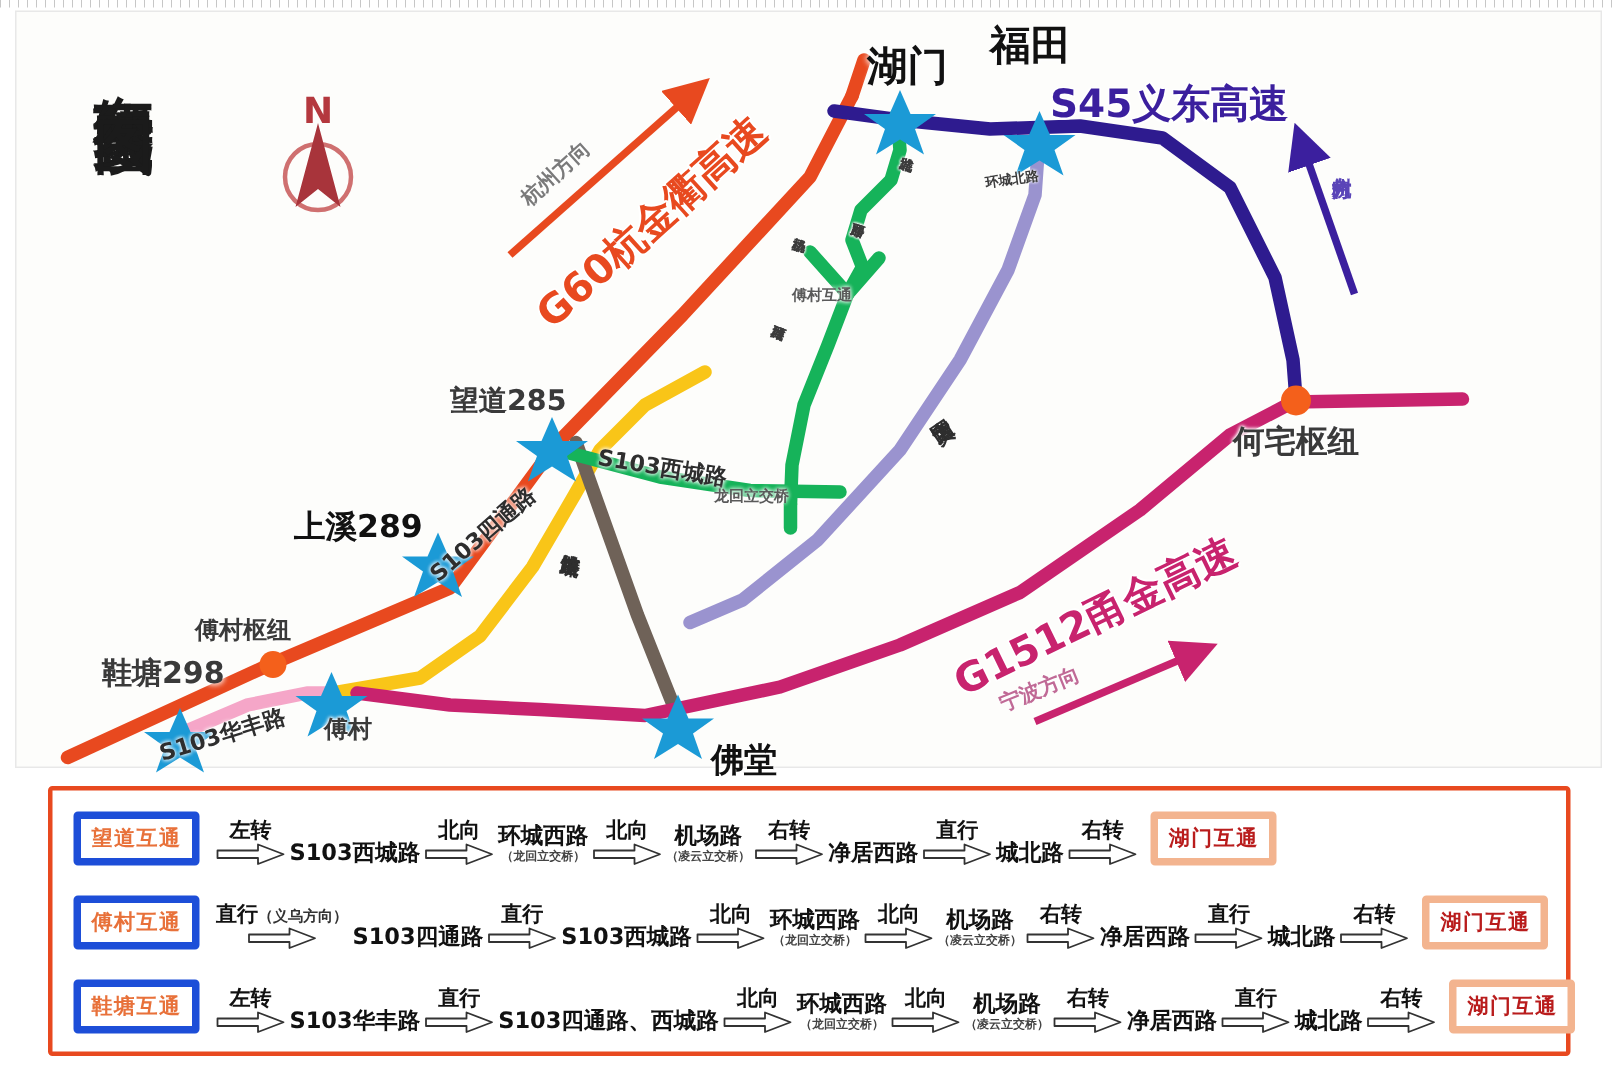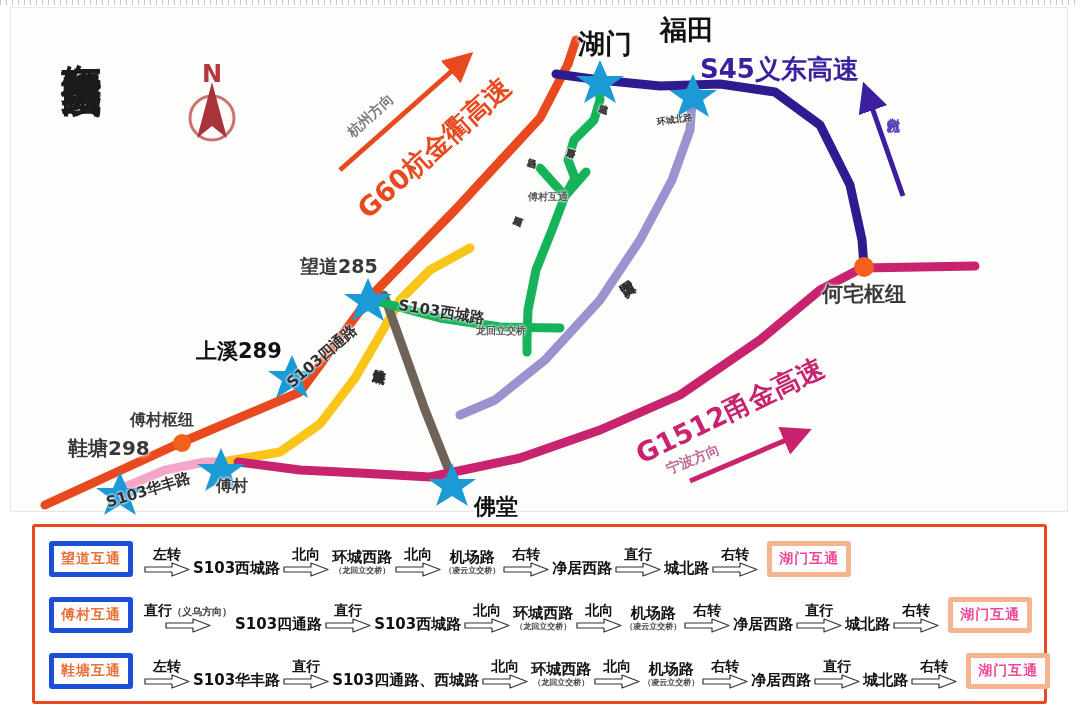--- a/index.html
+++ b/index.html
@@ -46,21 +46,21 @@
   .vert{writing-mode:vertical-rl;text-orientation:upright;}
 
   
   .table-box{position:absolute;left:32px;top:524px;width:1015px;height:180px;
       border:3px solid #e8491f;border-radius:3px;background:#fff;box-sizing:border-box;}
   .trow{position:absolute;left:0;width:100%;height:56px;display:flex;align-items:center;}
   .trow.r0{top:4px;} .trow.r1{top:60px;} .trow.r2{top:116px;}
   .badge{margin-left:14px;flex:0 0 auto;border:5px solid #1d4ed8;border-radius:3px;
       padding:4px 7px;color:#e8713a;font-size:14px;font-weight:700;background:#fff;
       letter-spacing:1px;}
-  .badge.end{color:#ec4899;border-color:#f3b48f;}
+  .badge.end{color:#b91c1c;border-color:#f3b48f;}
   .steps{display:flex;align-items:flex-end;flex-wrap:nowrap;margin-left:10px;}
   .step{display:flex;align-items:flex-end;}
   .arrow-wrap{display:flex;flex-direction:column;align-items:center;margin:0 1px;}
   .arrow-cap{font-size:14px;font-weight:700;color:#111;line-height:1.05;white-space:nowrap;}
   .arrow-cap .sub{font-size:10px;font-weight:700;color:#333;}
   .arrow-glyph{width:46px;height:15px;}
   .roadname{display:flex;flex-direction:column;align-items:center;margin:0 2px 1px 2px;}
   .roadname .rn{font-size:15px;font-weight:700;color:#111;white-space:nowrap;line-height:1.1;}
   .roadname .rsub{font-size:8px;font-weight:700;color:#444;white-space:nowrap;}
 </style>

